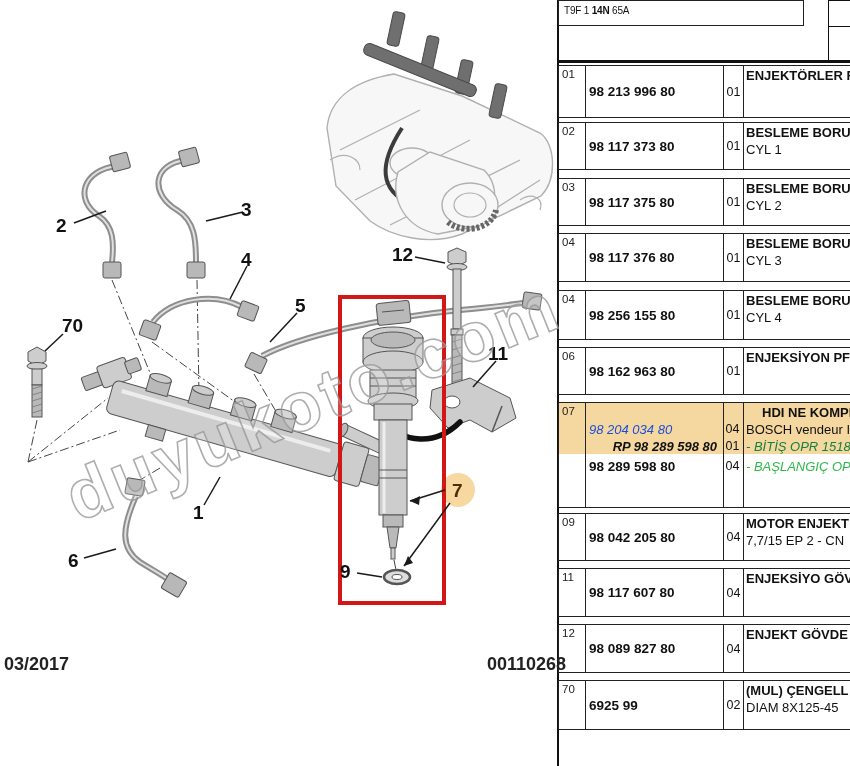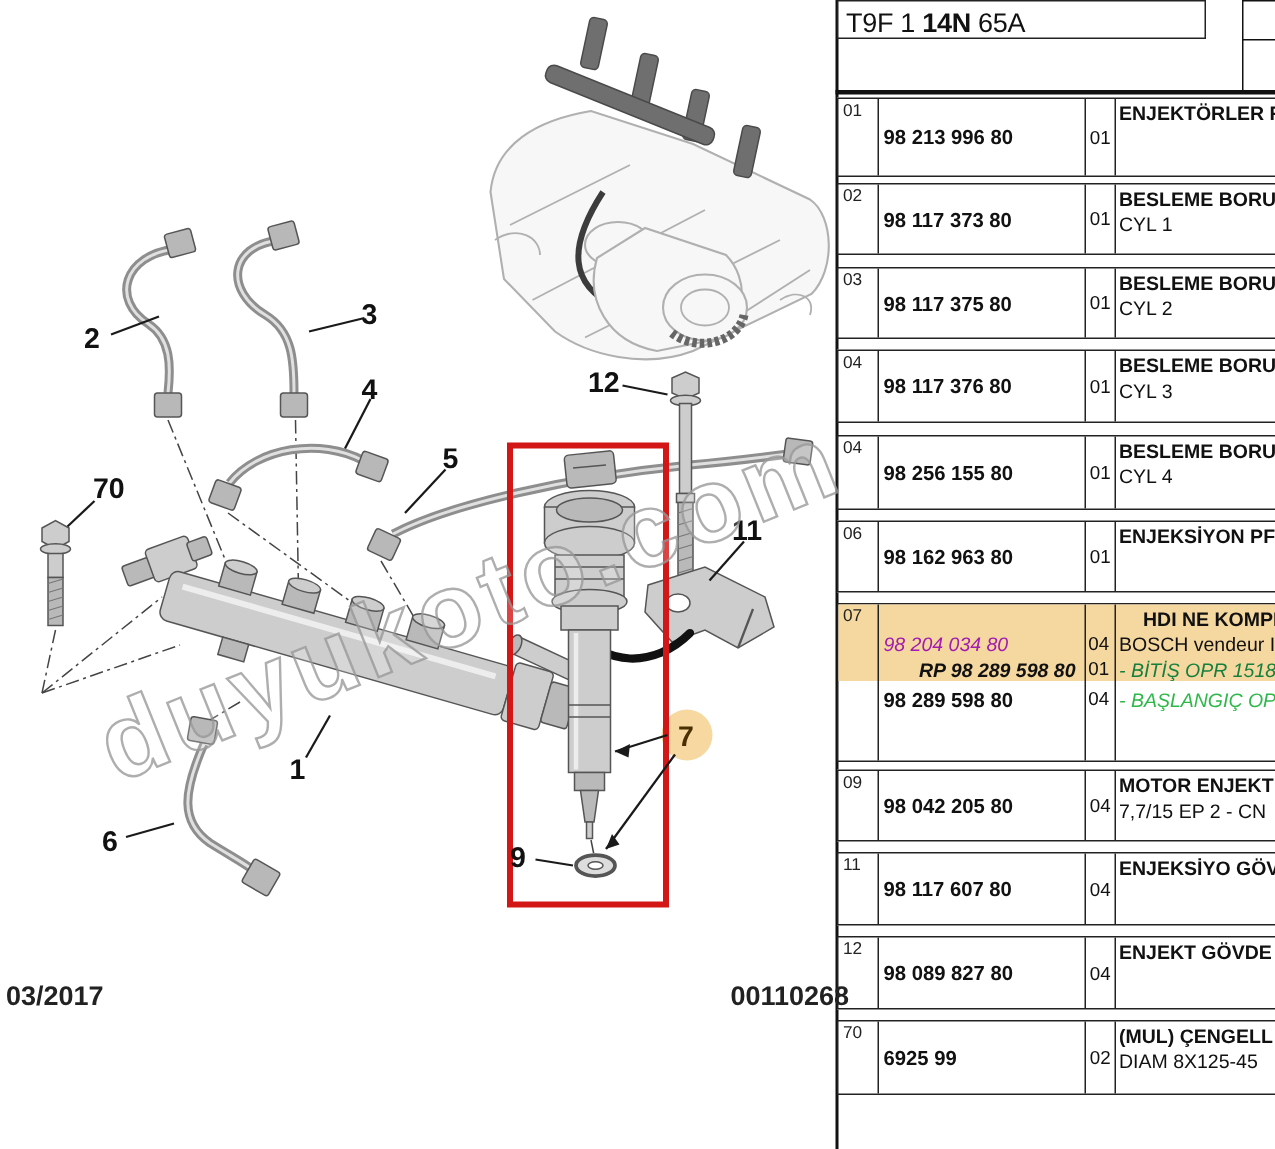--- a/index.html
+++ b/index.html
@@ -2,21 +2,21 @@
 <html><head>
 <meta charset="utf-8">
 <style>
   html,body{margin:0;padding:0;}
   #page{position:relative;width:850px;height:766px;background:#fff;overflow:hidden;
         font-family:"Liberation Sans",sans-serif;color:#111;}
   
   .vline,.hline{position:absolute;background:#111;}
   #tbl-left-border{left:557px;top:0;width:2px;height:766px;}
   #hdr-box{position:absolute;left:558px;top:0;width:246px;height:26px;border:1px solid #222;
-           box-sizing:border-box;background:#fff;font-size:18px;letter-spacing:-0.2px;
+           box-sizing:border-box;background:#fff;font-size:10px;letter-spacing:-0.2px;
            padding:4px 0 0 5px;}
   #hdr-box b{font-weight:bold;}
   #hdr-vline{left:828px;top:0;width:1px;height:61px;}
   #hdr-topline{left:828px;top:0;width:22px;height:1px;}
   #hdr-midline{left:828px;top:26px;width:22px;height:1px;}
   #hdr-thick{left:557px;top:60px;width:293px;height:3px;}
   
   .row{position:absolute;left:558px;width:300px;border:1px solid #222;box-sizing:border-box;
        background:#fff;}
   .c-num{position:absolute;left:0;top:0;bottom:0;width:23px;border-right:1px solid #222;
@@ -25,21 +25,21 @@
         padding-left:6px;font-weight:bold;font-size:13.5px;white-space:nowrap;}
   .c-qty{position:absolute;left:164px;top:0;bottom:0;width:19px;border-left:1px solid #222;
          border-right:1px solid #222;display:flex;align-items:center;justify-content:center;
          font-size:12.5px;}
   .c-desc{position:absolute;left:187px;top:2px;right:0;font-size:13px;line-height:16.5px;
           white-space:nowrap;overflow:hidden;}
   .d1{font-weight:bold;}
   
   .hl7{position:absolute;left:0;top:0;right:0;height:51px;background:#f5d7a0;}
   .r7-abs{position:absolute;white-space:nowrap;font-size:13px;}
-  .pn-a{left:30px;top:19px;font-style:italic;color:#a21caf;}
+  .pn-a{left:30px;top:19px;font-style:italic;color:#1d4ed8;}
   .pn-b{right:140px;top:36px;font-style:italic;font-weight:bold;}
   .pn-c{left:30px;top:56px;font-weight:bold;font-size:13.5px;}
   .q7{width:19px;text-align:center;font-size:12.5px;}
   .qa{left:164px;top:19px;} .qb{left:164px;top:36px;} .qc{left:164px;top:56px;}
   .d7{left:187px;} .d7-1{top:2px;font-weight:bold;padding-left:16px;} .d7-2{top:19px;}
   .d7-3{top:36px;font-style:italic;color:#15803d;}
   .d7-4{top:56px;font-style:italic;color:#2eb84a;}
   
   .foot{position:absolute;top:654px;font-size:18px;font-weight:bold;color:#222;}
   #foot-date{left:4px;} #foot-doc{left:487px;}

